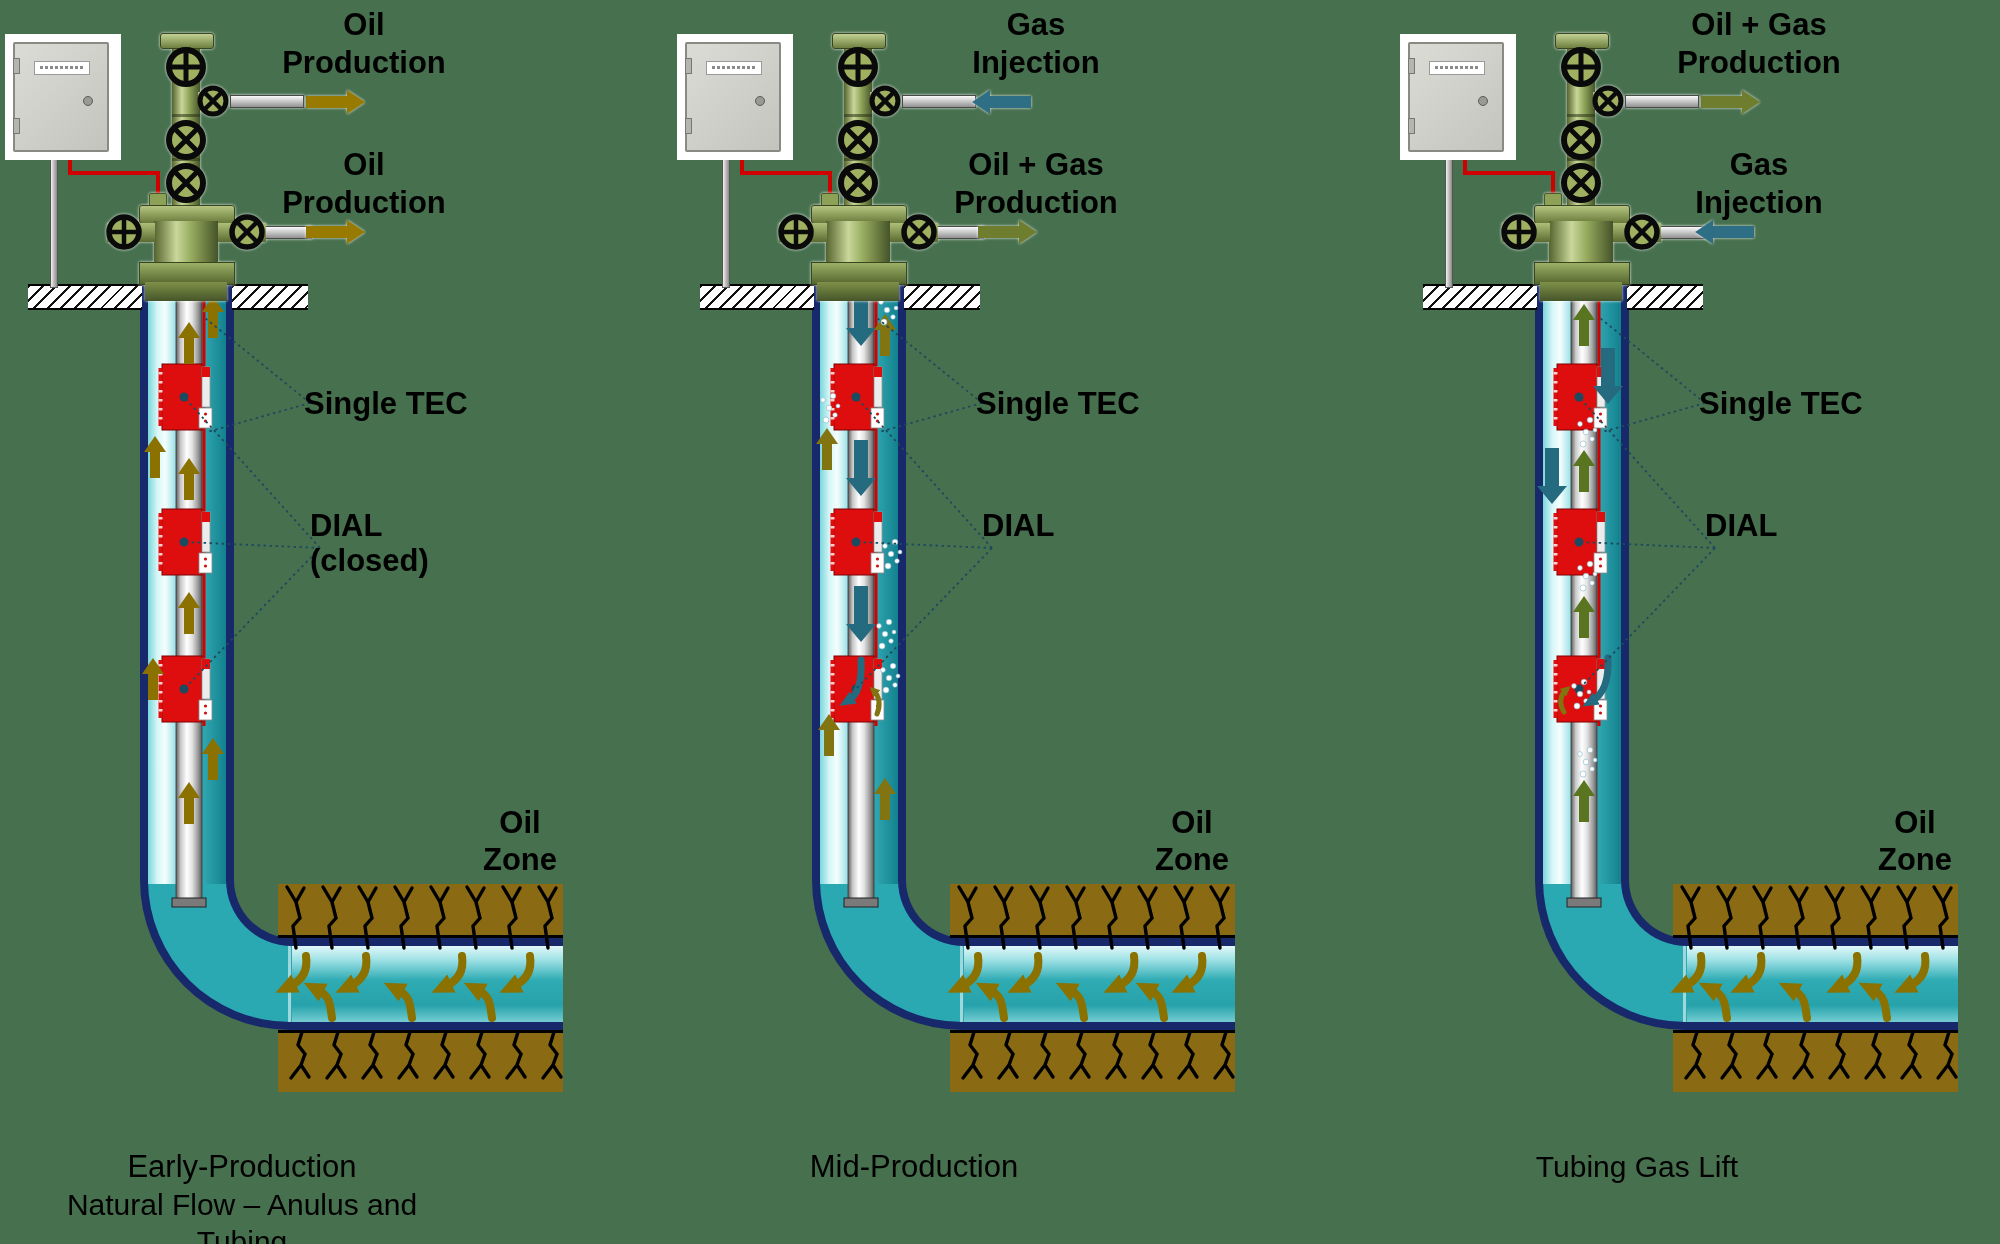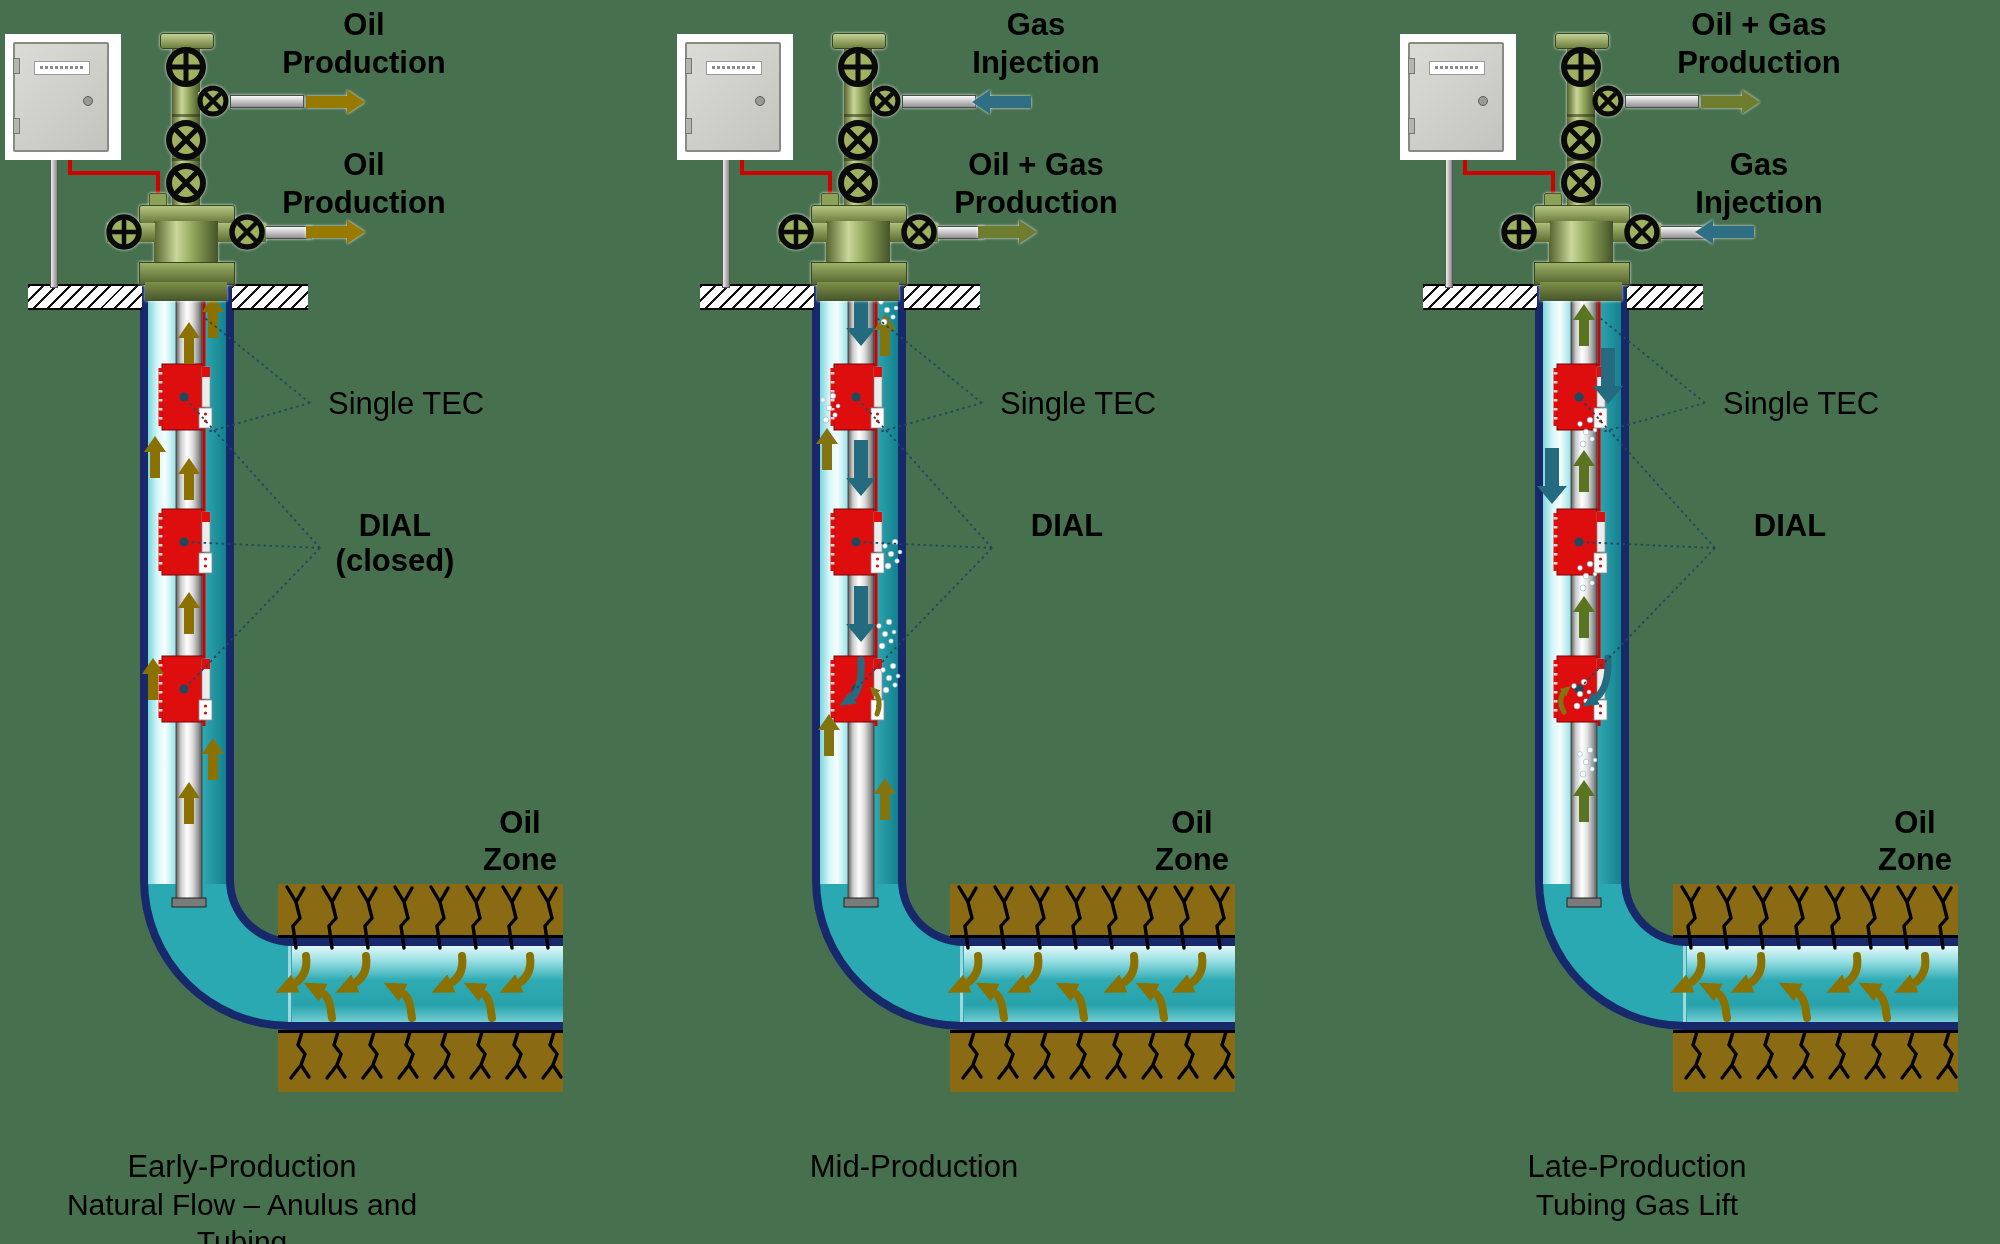--- a/index.html
+++ b/index.html
@@ -5,22 +5,22 @@
   html,body{margin:0;padding:0}
   body{width:2000px;height:1244px;position:relative;overflow:hidden;
        background:#47704e;font-family:"Liberation Sans",sans-serif;color:#000}
   .panel{position:absolute;top:0;width:660px;height:956px}
   .pos-a{left:0}.pos-b{left:672px}.pos-c{left:1395px}
   .bg-svg{position:absolute;left:0;top:0;z-index:0}
   
   .toplabel{position:absolute;left:214px;width:300px;text-align:center;
             font-weight:bold;font-size:31px;line-height:38px;z-index:5}
   .tl1{top:6px}.tl2{top:146px}
-  .tec-label{position:absolute;left:328px;top:386px;font-weight:normal;font-size:31px;z-index:5;white-space:nowrap}
-  .dial-label{position:absolute;left:310px;top:508px;width:170px;text-align:center;
+  .tec-label{position:absolute;left:304px;top:386px;font-weight:bold;font-size:31px;z-index:5;white-space:nowrap}
+  .dial-label{position:absolute;left:310px;top:508px;width:170px;text-align:left;
               font-weight:bold;font-size:31px;line-height:35px;z-index:5}
   .oilzone{position:absolute;left:445px;top:804px;width:150px;text-align:center;
            font-weight:bold;font-size:31px;line-height:37px;z-index:5}
   .caption{position:absolute;left:22px;top:1148px;width:440px;text-align:center;z-index:5}
   .cap-title{font-weight:normal;font-size:31px;line-height:38px}
   .cap-sub{font-size:30px;line-height:37px}
   
   .hatch{position:absolute;top:284px;height:22px;background:
          repeating-linear-gradient(135deg,#111 0 2px,rgba(0,0,0,0) 2px 9.5px) #fff;
          border-top:2px solid #000;border-bottom:2px solid #000;z-index:2}
@@ -767,16 +767,15 @@
   <div class="tec-label">Single TEC</div>
   <div class="dial-label">
     <div>DIAL</div>
       <div></div>
   </div>
   <div class="oilzone">
     <div>Oil</div>
       <div>Zone</div>
   </div>
   <div class="caption">
-    <div class="cap-title">Late-Production</div>
     <div class="cap-sub">Tubing Gas Lift</div>
   </div>
 </div>
 
 </body></html>

